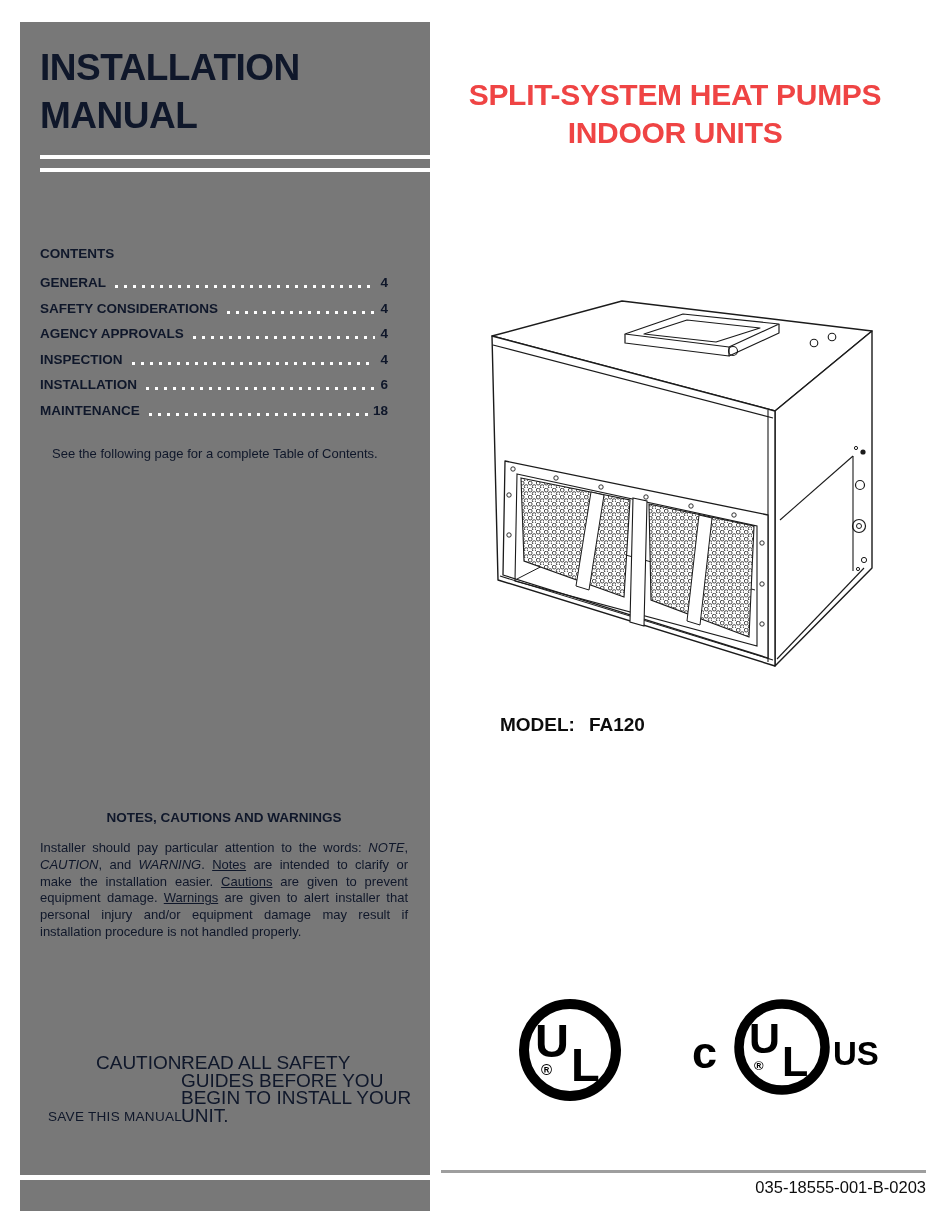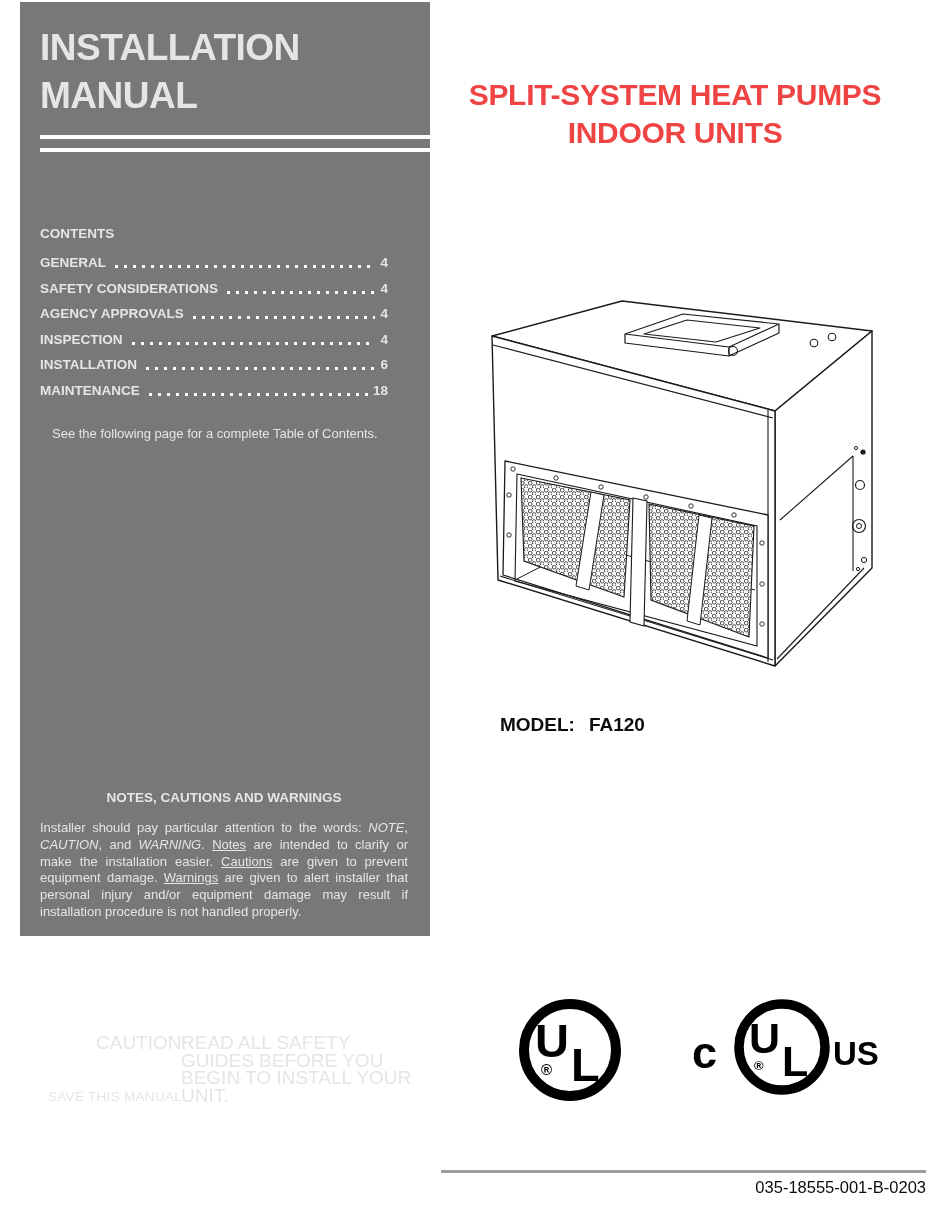--- a/index.html
+++ b/index.html
@@ -1,19 +1,19 @@
 <!DOCTYPE html>
 <html><head>
 <meta charset="utf-8">
 <style>
   html,body{margin:0;padding:0;background:#ffffff;}
   .page{position:relative;width:950px;height:1229px;background:#ffffff;overflow:hidden;
         font-family:"Liberation Sans",sans-serif;color:#111;}
   
-  .left-panel{position:absolute;left:20px;top:2px;width:410px;height:934px;background:#787878;color:#e5e5e5;}
+  .left-panel{position:absolute;left:20px;top:22px;width:410px;height:1189px;background:#787878;color:#0f172a;}
   .panel-title{position:absolute;left:20px;top:22px;font-size:37px;font-weight:bold;line-height:48px;letter-spacing:-0.5px;}
   .panel-title div{white-space:nowrap;}
   .double-rule{position:absolute;left:20px;right:0;top:133px;}
   .double-rule .bar{height:4px;background:#ffffff;}
   .double-rule .bar + .bar{margin-top:9px;}
   .contents{position:absolute;left:20px;right:42px;top:224px;}
   .contents-heading{font-weight:bold;font-size:13.5px;margin-bottom:14px;}
   .toc-row{display:flex;align-items:baseline;font-weight:bold;font-size:13.5px;margin-bottom:9.5px;line-height:16px;}
   .toc-dots{flex:1;align-self:flex-end;height:12px;margin:0 5px 1px 6px;
             background-image:radial-gradient(circle,#ffffff 1.5px,rgba(0,0,0,0) 1.8px);

